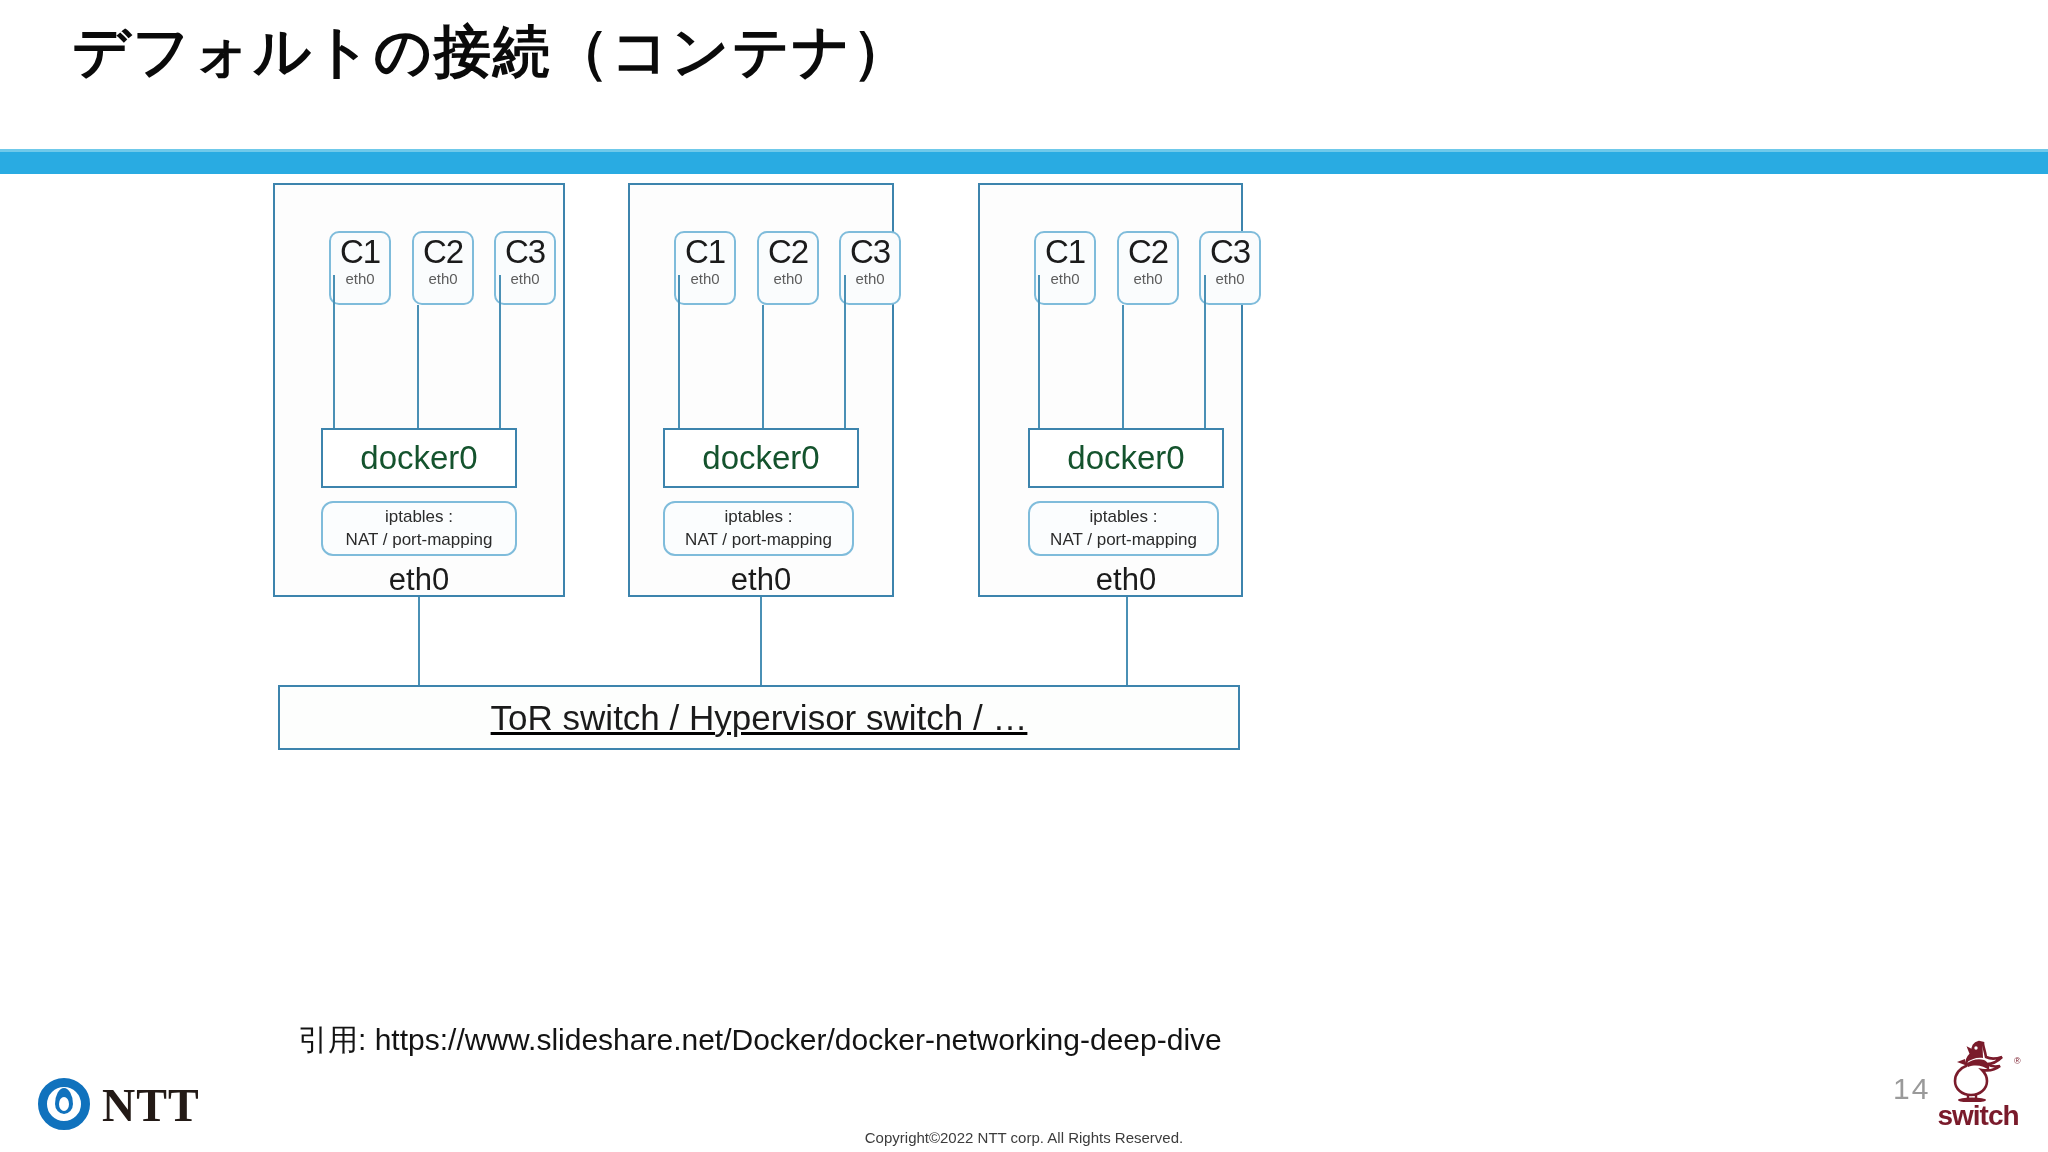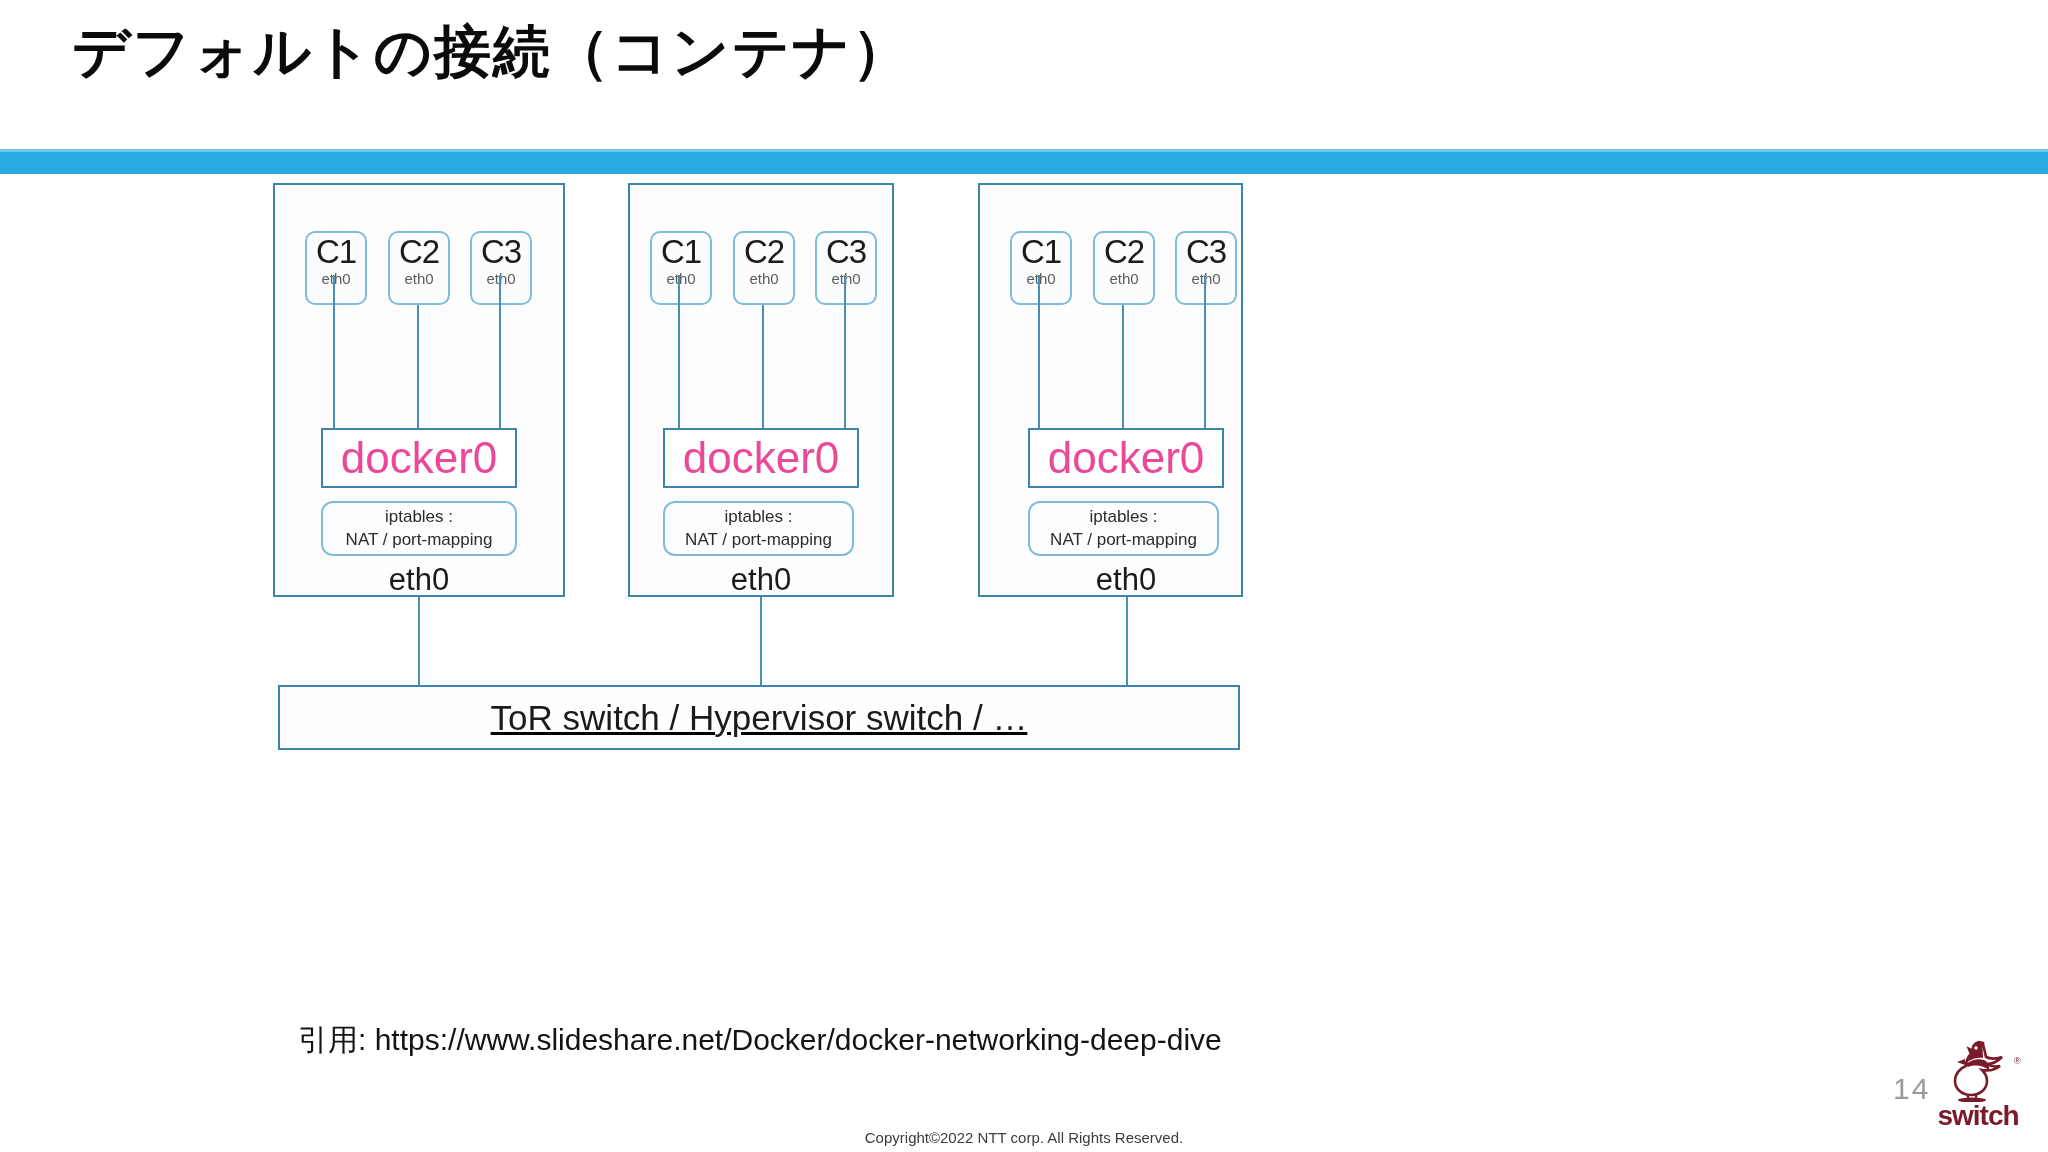--- a/index.html
+++ b/index.html
@@ -40,35 +40,36 @@
   .container-box{
     position:absolute;
     width:62px;height:74px;
     border:2px solid #7fbcdb;
     border-radius:10px;
     background:#fafcfd;
     box-sizing:border-box;
     display:flex;flex-direction:column;
     align-items:center;justify-content:flex-start;
     padding-top:2px;
+    margin-left:24px;
   }
   .c-name{font-size:33px;color:#1b1b1b;line-height:1.05;letter-spacing:-1px;}
   .c-eth{font-size:15px;color:#5c5c5c;line-height:1.1;margin-top:1px;}
 
   .vline{
     position:absolute;width:2px;background:#4a90b5;
   }
   .docker-box{
     position:absolute;
     border:2px solid #3d84ad;
     background:#ffffff;
     box-sizing:border-box;
     display:flex;align-items:center;justify-content:center;
   }
-  .docker-label{font-size:44px;color:#ec4899;letter-spacing:0px;}
+  .docker-label{font-size:33px;color:#14532d;letter-spacing:0px;}
 
   .iptables-box{
     position:absolute;
     border:2px solid #7fbcdb;
     border-radius:12px;
     background:#fbfdfe;
     box-sizing:border-box;
     display:flex;flex-direction:column;
     align-items:center;justify-content:center;
   }
@@ -248,20 +249,25 @@
     <div class="tor-box" style="left:278px;top:685px;width:962px;height:65px;">
       <span class="tor-label">ToR switch / Hypervisor switch / …</span>
     </div>
   </div>
 
   <div class="citation">引用: https://www.slideshare.net/Docker/docker-networking-deep-dive</div>
 
   <div class="copyright">Copyright©2022  NTT corp. All Rights Reserved.</div>
   <div class="page-no">14</div>
 
+  <div class="ntt-logo">
+    <div class="ntt-mark"></div>
+    <div class="ntt-drop"></div>
+    <div class="ntt-text">NTT</div>
+  </div>
 
   <div class="lagopus">
     <svg class="lg-bird" viewBox="0 0 80 62">
       <path d="M41 2 C36 3 34 7 35 11 L31 9 L33 14 C30 17 28 21 28 26
                C22 28 17 34 17 41 C17 49 24 55 33 55 C42 55 49 49 49 41
                C49 37 47 33 44 30 C50 31 57 30 62 26 C57 27 52 26 49 24
                C54 24 60 21 64 17 C58 19 52 19 48 17 C47 11 45 6 45 3 Z" fill="#ffffff" stroke="#7a1b2b" stroke-width="2.6"></path>
       <path d="M41 2 C36 3 34 7 35 11 L31 9 L33 14 C31 16 29 19 28 23
                C33 19 39 17 45 18 C45 11 44 6 45 3 Z" fill="#7a1b2b"></path>
       <path d="M28 24 C33 20 40 18 46 20 C50 22 52 26 51 30

